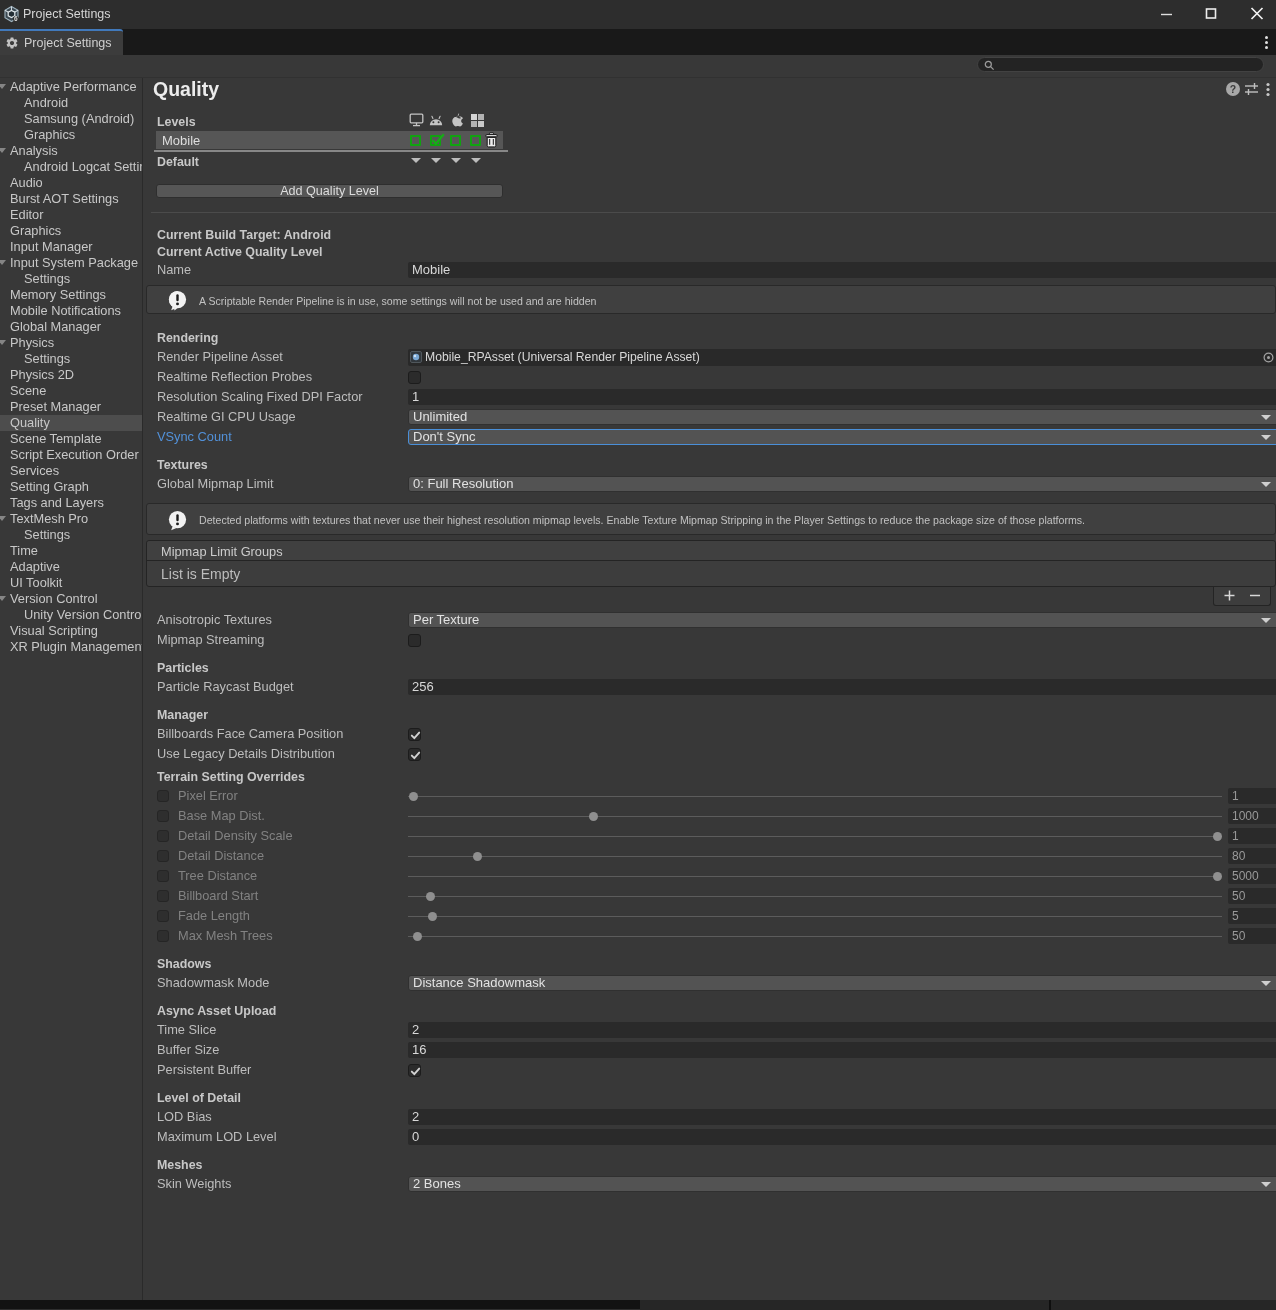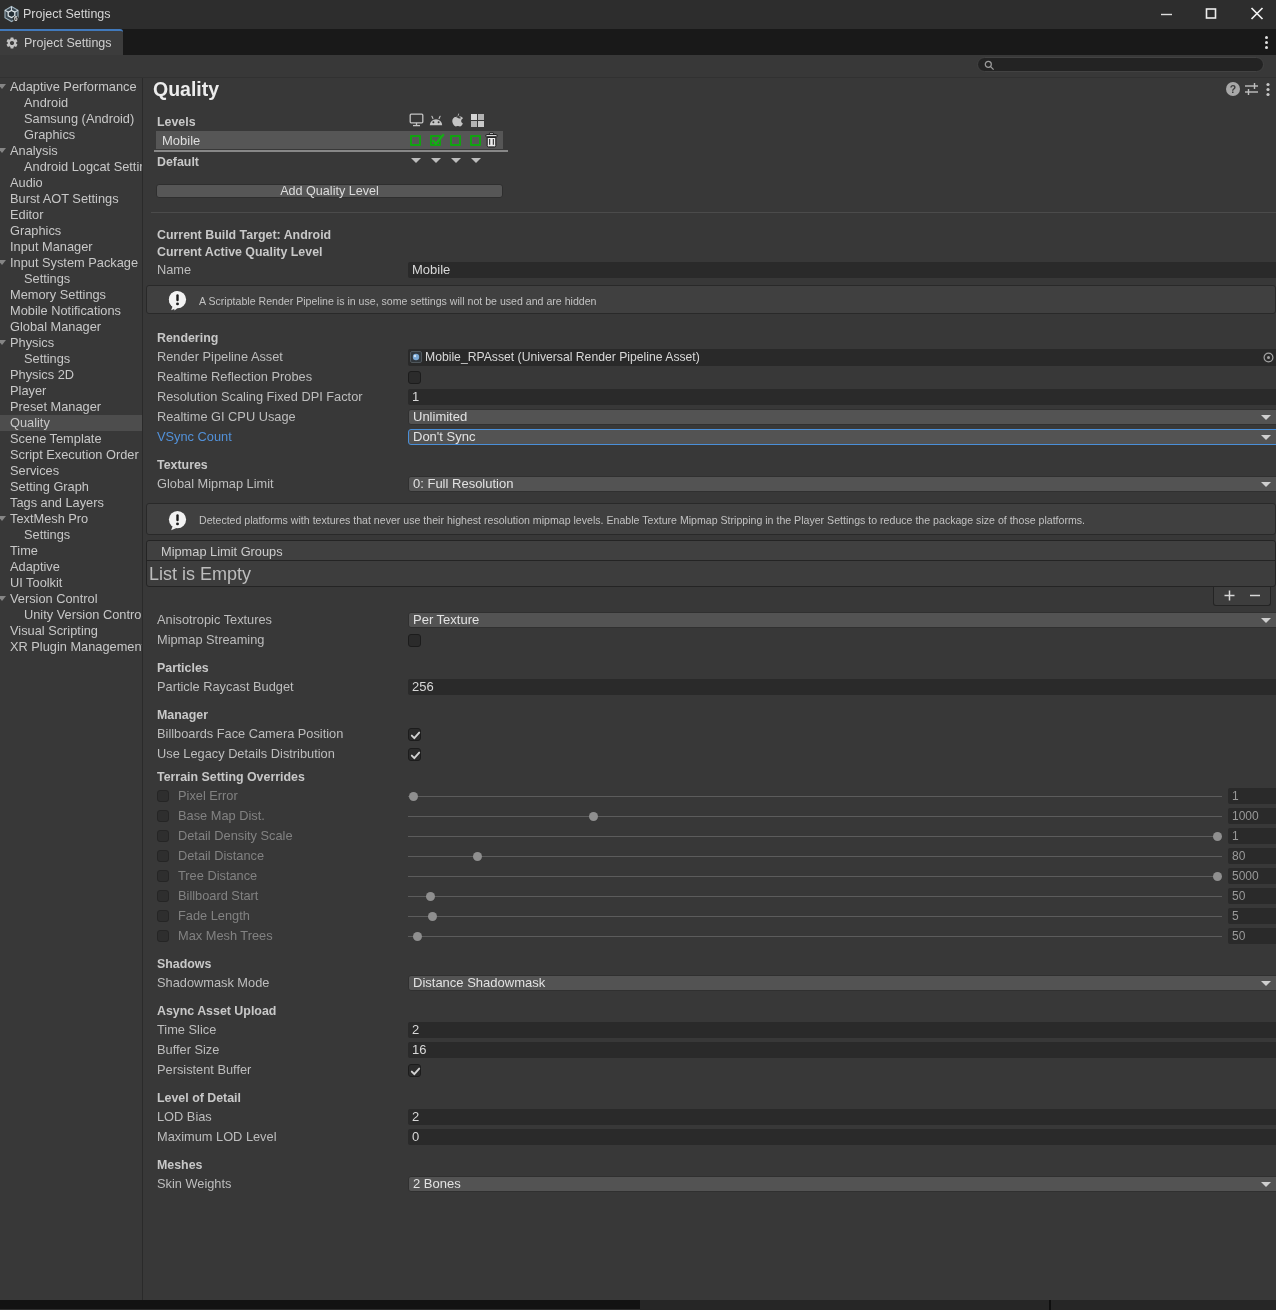--- a/index.html
+++ b/index.html
@@ -143,21 +143,21 @@
         <span class="fold"></span>
         <span class="lbl1">Physics</span>
       </div>
     <div class="srow" style="top:273px">
         <span class="lbl2">Settings</span>
       </div>
     <div class="srow" style="top:289px">
         <span class="lbl1">Physics 2D</span>
       </div>
     <div class="srow" style="top:305px">
-        <span class="lbl1">Player</span>
+        <span class="lbl1">Scene</span>
       </div>
     <div class="srow" style="top:321px">
         <span class="lbl1">Preset Manager</span>
       </div>
     <div class="srow sel" style="top:337px">
         <span class="lbl1">Quality</span>
       </div>
     <div class="srow" style="top:353px">
         <span class="lbl1">Scene Template</span>
       </div>
@@ -316,21 +316,21 @@
 <circle cx="10.5" cy="9.6" r="8.6" fill="#f2f2f2"></circle>
 <path d="M5.5 16.5 L4.2 20.2 L9.5 18.1 Z" fill="#f2f2f2"></path>
 <rect x="9.3" y="4.2" width="2.4" height="7" rx="1.2" fill="#1b1b1b"></rect>
 <circle cx="10.5" cy="13.9" r="1.45" fill="#1b1b1b"></circle>
 </svg>
 <div class="wtext" style="top:10px">Detected platforms with textures that never use their highest resolution mipmap levels. Enable Texture Mipmap Stripping in the Player Settings to reduce the package size of those platforms.</div>
 </div>
     <div class="abs" style="left:3px;top:462px;width:1130px;height:47px;border:1px solid #242424;border-radius:3px;background:#3d3d3d">
 <div class="abs" style="left:0;top:0;width:1128px;height:20px;background:#404040;border-bottom:1px solid #242424;border-radius:3px 3px 0 0"></div>
 <div class="abs" style="left:14px;top:2px;height:18px;line-height:18px;font-size:12.8px;color:#cccccc">Mipmap Limit Groups</div>
-<div class="abs" style="left:2px;top:24px;height:18px;line-height:18px;font-size:18px;color:#bdbdbd">List is Empty</div>
+<div class="abs" style="left:14px;top:24px;height:18px;line-height:18px;font-size:14px;color:#bdbdbd">List is Empty</div>
 </div>
     <div class="abs" style="left:1070px;top:509px;width:58px;height:19px;background:#3d3d3d;border:1px solid #242424;border-top:none;border-radius:0 0 3px 3px">
 <svg class="abs" style="left:0;top:0" width="56" height="17" viewBox="0 0 56 17">
 <g stroke="#d8d8d8" stroke-width="1.5">
 <line x1="15.5" y1="3.5" x2="15.5" y2="13.5"></line>
             <line x1="10.5" y1="8.5" x2="20.5" y2="8.5"></line>
 <line x1="36" y1="8.5" x2="46" y2="8.5"></line>
 </g>
 </svg>
 </div>

